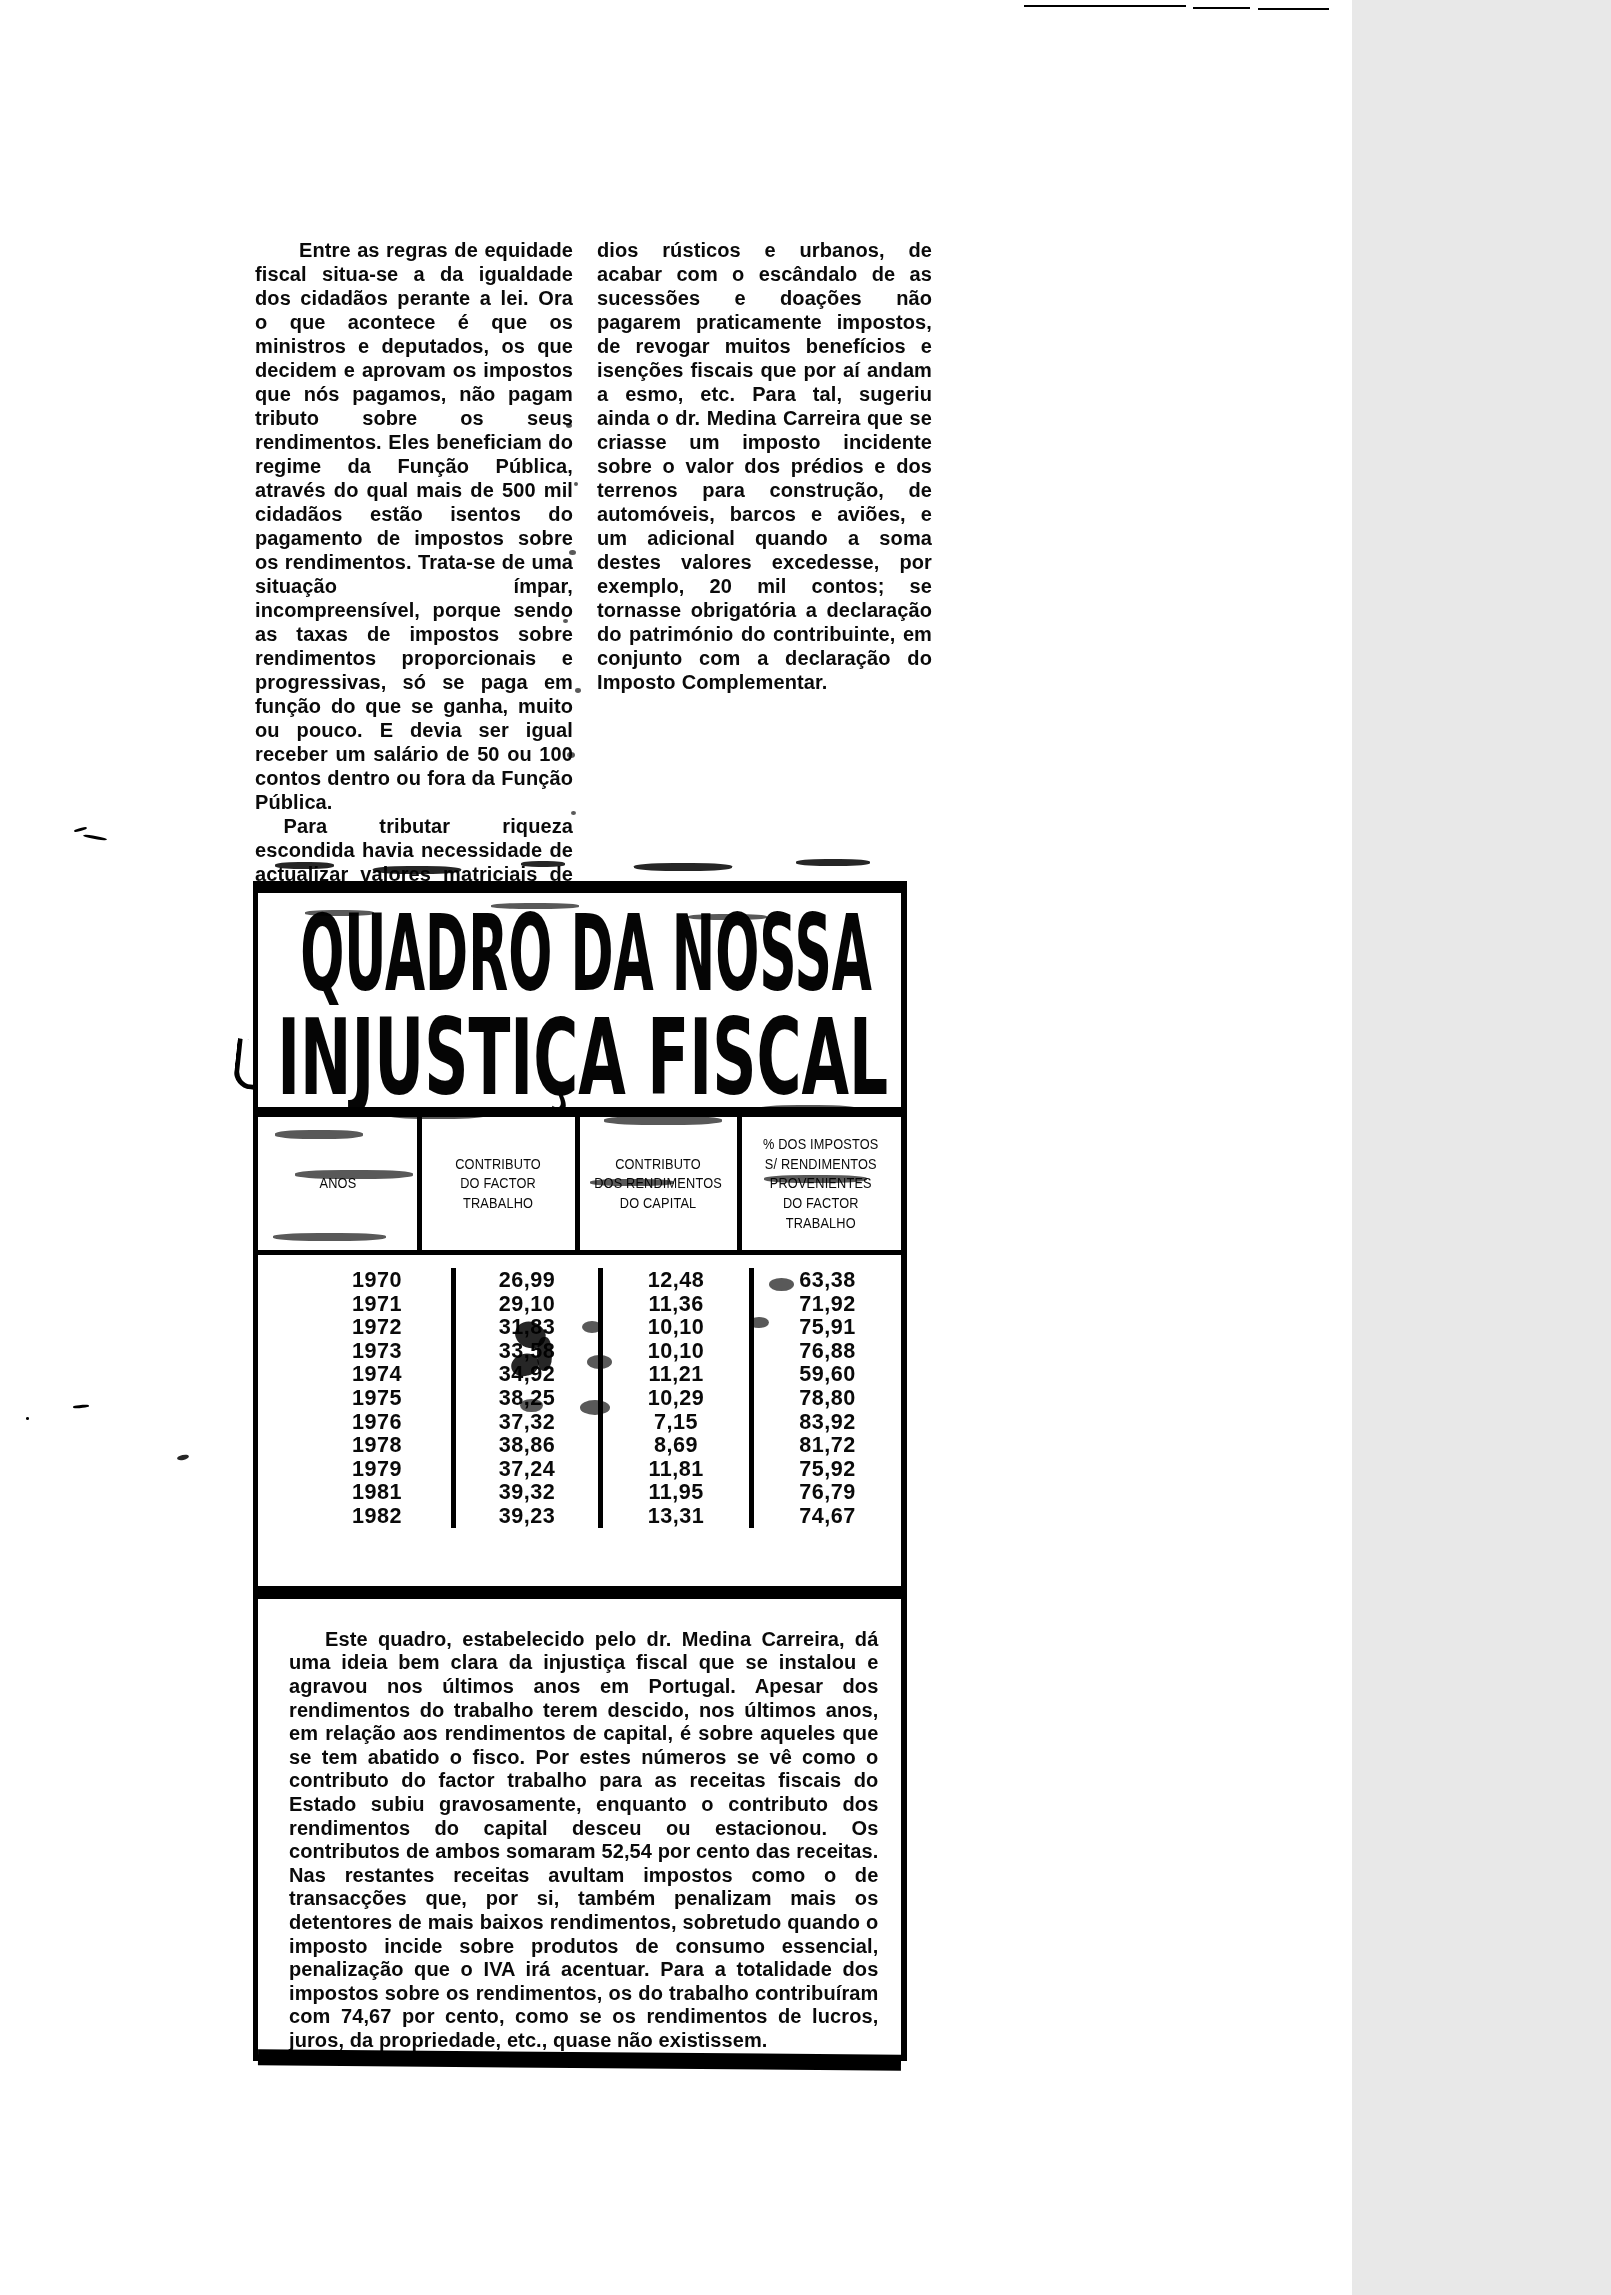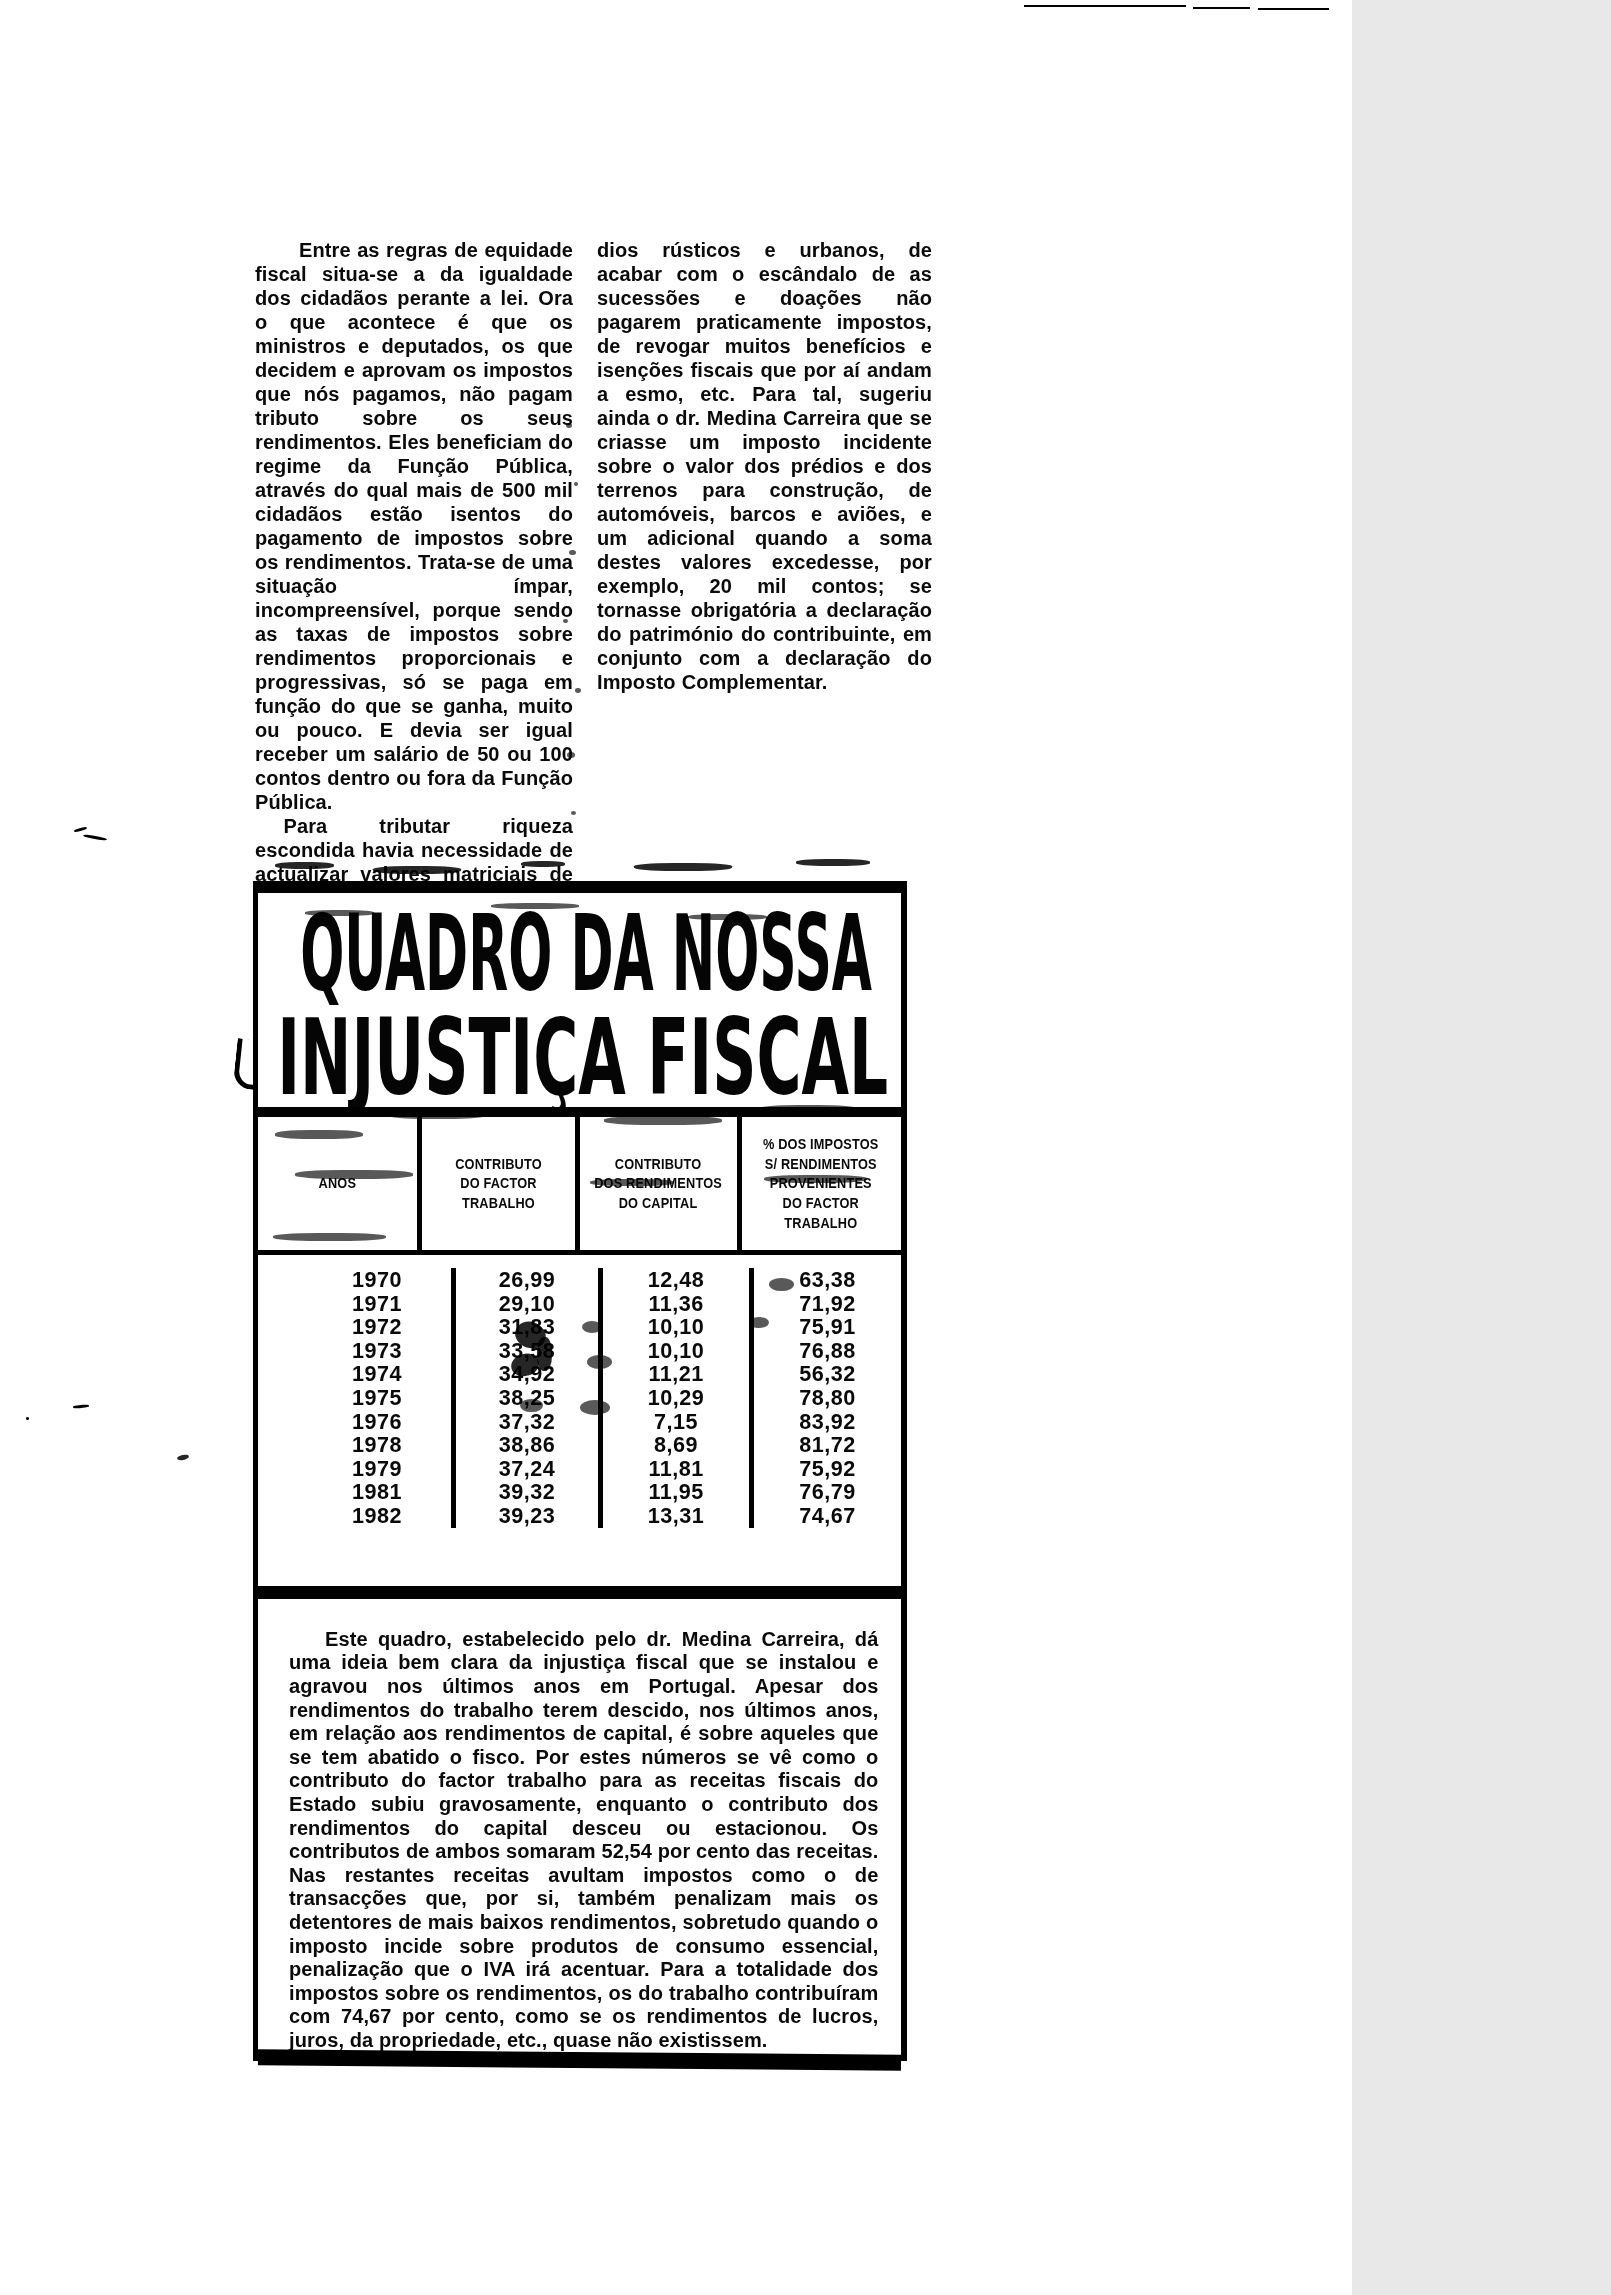--- a/index.html
+++ b/index.html
@@ -19,21 +19,21 @@
            display:flex;flex-direction:column;background:#fff;}
   .hbar{width:100%;background:#000;flex:0 0 auto;}
   .bar-top{height:11.8px;}
   .bar-sep{height:9.8px;}
   .bar-tblbottom{height:12.8px;}
   .bar-bottom{height:15.7px;transform:rotate(.5deg);}
   .headline-area{height:214px;flex:0 0 auto;position:relative;}
   
   .thead{height:133px;flex:0 0 auto;display:flex;}
   .hcell{box-sizing:border-box;display:flex;align-items:center;justify-content:center;
-         text-align:center;font-weight:bold;font-size:15.2px;line-height:19.7px;
+         text-align:center;font-weight:normal;font-size:15.2px;line-height:19.7px;
          white-space:pre-line;letter-spacing:0.2px;}
   .hcell .cond{display:inline-block;transform:scaleX(.84);}
   .c1{width:159px;}
   .c2{width:158px;border-left:5.9px solid #000;}
   .c3{width:162px;border-left:5.9px solid #000;}
   .c4{width:163px;border-left:5.9px solid #000;}
   .hrule{height:5.9px;background:#000;flex:0 0 auto;}
   .tbody{height:331px;flex:0 0 auto;padding-top:12.8px;box-sizing:border-box;padding-left:45px;}
   .trow{display:flex;height:23.6px;}
   .tcell{box-sizing:border-box;display:flex;align-items:center;justify-content:center;
@@ -139,21 +139,21 @@
         <div class="trow">
           <div class="tcell c1">1973</div>
           <div class="tcell c2">33,58</div>
           <div class="tcell c3">10,10</div>
           <div class="tcell c4">76,88</div>
         </div>
         <div class="trow">
           <div class="tcell c1">1974</div>
           <div class="tcell c2">34,92</div>
           <div class="tcell c3">11,21</div>
-          <div class="tcell c4">56,32</div>
+          <div class="tcell c4">59,60</div>
         </div>
         <div class="trow">
           <div class="tcell c1">1975</div>
           <div class="tcell c2">38,25</div>
           <div class="tcell c3">10,29</div>
           <div class="tcell c4">78,80</div>
         </div>
         <div class="trow">
           <div class="tcell c1">1976</div>
           <div class="tcell c2">37,32</div>

